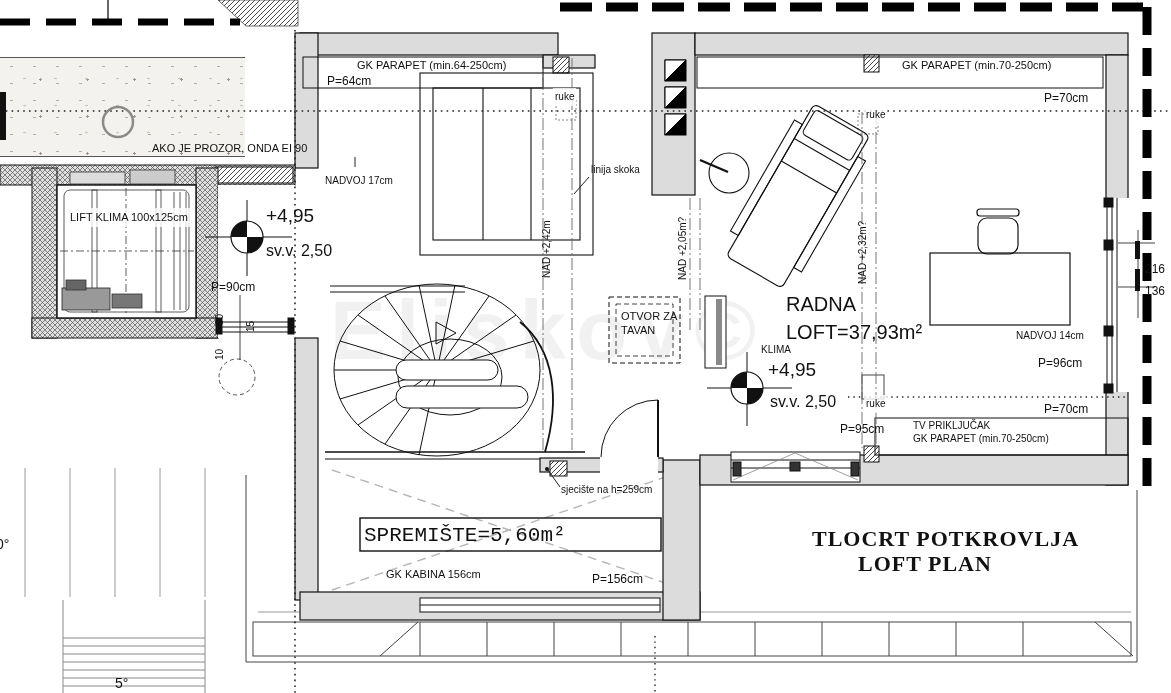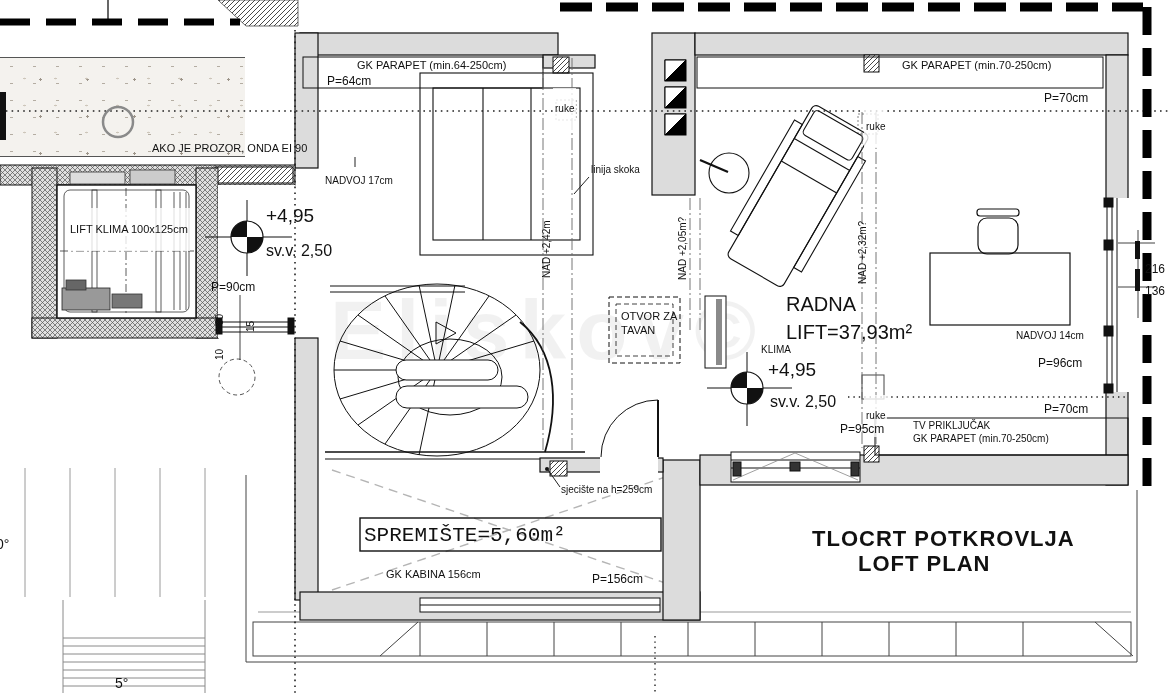--- a/index.html
+++ b/index.html
@@ -11,23 +11,23 @@
       radial-gradient(#b4ada2 1px, transparent 1.3px),
       radial-gradient(#cdc6ba 1px, transparent 1.2px),
       radial-gradient(#9d958a 1.3px, transparent 1.6px);
     background-size:23px 17px, 31px 27px, 47px 37px;
     background-position:0 0, 9px 7px, 17px 3px;
     border-top:1.5px solid #555;border-bottom:1.5px solid #555;}
   svg{position:absolute;left:0;top:0;}
   .lbl{position:absolute;color:#111;white-space:nowrap;line-height:1;}
   .s10{font-size:10px;} .s11{font-size:11px;} .s12{font-size:12px;}
   .s16{font-size:16px;} .s19{font-size:19px;} .s20{font-size:20px;} .s21{font-size:21px;font-family:Liberation Mono, monospace;}
-  .halo{background:rgba(255,255,255,.8);padding:16px 2px;}
+  .halo{background:rgba(255,255,255,.8);padding:4px 2px;}
   .rot{transform:rotate(-90deg);transform-origin:left bottom;}
-  .title{font-weight:bold;font-size:22px;letter-spacing:1px;}
+  .title{font-weight:bold;font-size:22px;letter-spacing:1px;font-family:Liberation Serif, serif;}
   .wm{position:absolute;left:330px;top:282px;font-size:84px;font-weight:bold;
       letter-spacing:10px;color:rgba(0,0,0,0.055);}
 </style>
 </head>
 <body>
 
 <div class="canvas">
 
   <div class="wm">Eliskov©</div>
   <div class="concrete"></div>
@@ -320,21 +320,21 @@
   <div class="lbl s10 rot" style="left:256px;top:322px">15</div>
   <div class="lbl s10 rot" style="left:225px;top:350px">10</div>
   <div class="lbl s10" style="left:591px;top:165px">linija skoka</div>
   <div class="lbl s10 rot" style="left:552px;top:268px">NAD +2,42m</div>
   <div class="lbl s10 rot" style="left:688px;top:270px">NAD +2,05m?</div>
   <div class="lbl s10 rot" style="left:868px;top:274px">NAD +2,32m?</div>
   <div class="lbl s11" style="left:621px;top:311px">OTVOR ZA</div>
   <div class="lbl s11" style="left:621px;top:325px">TAVAN</div>
   <div class="lbl s10" style="left:761px;top:345px">KLIMA</div>
   <div class="lbl s20" style="left:786px;top:294px">RADNA</div>
-  <div class="lbl s20" style="left:786px;top:322px">LIFT=37,93m²</div>
+  <div class="lbl s20" style="left:786px;top:322px">LOFT=37,93m²</div>
   <div class="lbl s19" style="left:768px;top:360px">+4,95</div>
   <div class="lbl s16" style="left:770px;top:394px">sv.v.  2,50</div>
   <div class="lbl s10 halo" style="left:864px;top:395px">ruke</div>
   <div class="lbl s12" style="left:840px;top:423px">P=95cm</div>
   <div class="lbl s10 halo" style="left:864px;top:106px">ruke</div>
   <div class="lbl s11" style="left:902px;top:60px">GK PARAPET (min.70-250cm)</div>
   <div class="lbl s12" style="left:1044px;top:92px">P=70cm</div>
   <div class="lbl s10" style="left:1016px;top:331px">NADVOJ 14cm</div>
   <div class="lbl s12" style="left:1038px;top:357px">P=96cm</div>
   <div class="lbl s12" style="left:1044px;top:403px">P=70cm</div>

